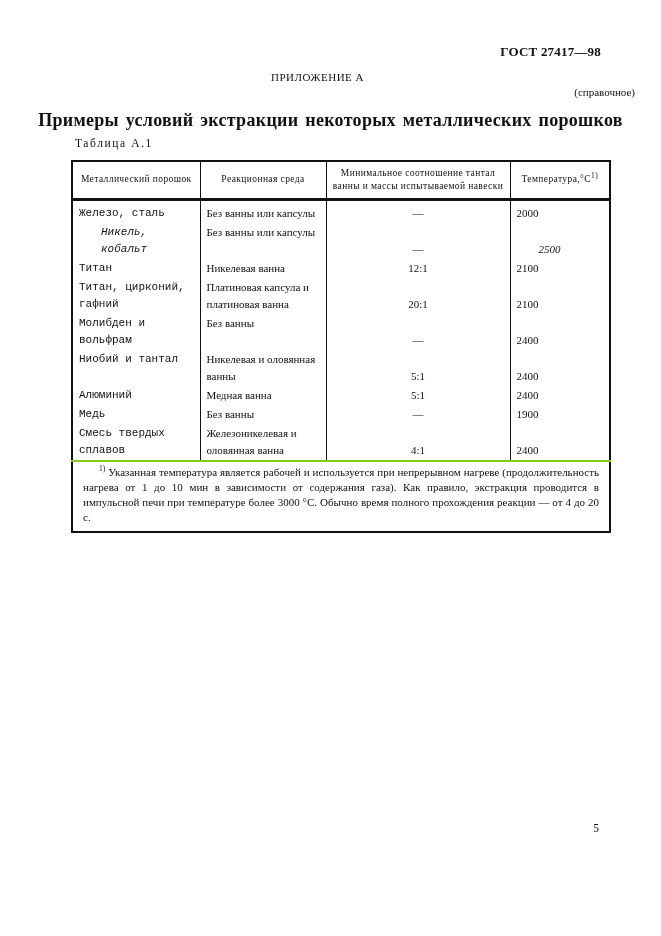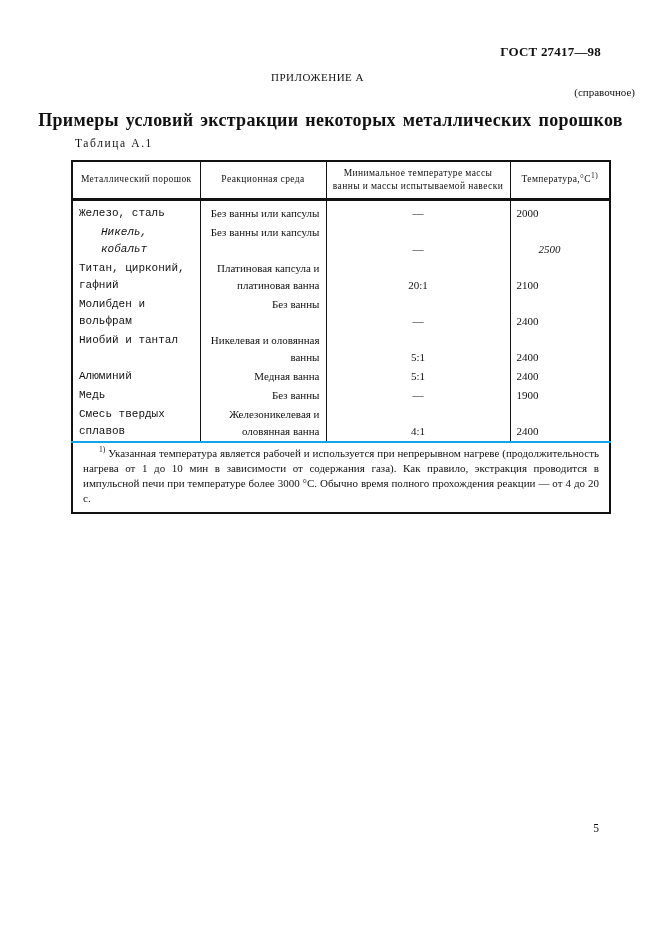--- a/index.html
+++ b/index.html
@@ -37,27 +37,27 @@
     border-left: 1px solid #111; border-right: 1px solid #111;
     border-bottom: 3px solid #111;
   }
   table.gost td {
     font-size: 11px; line-height: 1.55;
     border-left: 1px solid #111; border-right: 1px solid #111;
     padding: 1px 6px;
   }
   tbody tr:first-child td { padding-top: 4px; }
   td.c-powder { text-align: left; vertical-align: top; padding-left: 7px; font-family: Liberation Mono, monospace; }
-  td.c-medium { text-align: right; vertical-align: top; padding-left: 8px; padding-right: 2px; }
+  td.c-medium { text-align: left; vertical-align: top; padding-left: 8px; padding-right: 2px; }
   td.c-ratio  { text-align: center; vertical-align: bottom; }
   td.c-temp   { vertical-align: bottom; }
   .italic-row .c-powder, .italic-row .c-temp { font-style: italic; padding-left: 28px; }
 
   tfoot td {
-    border-top: 2px solid #0ea5e9;
+    border-top: 2px solid #84cc16;
     padding: 3px 10px 6px 10px !important;
   }
   .footnote {
     font-size: 11px; line-height: 1.35; text-align: justify; text-indent: 16px;
   }
   sup { font-size: 7.5px; line-height: 0; }
 
   .page-number { position: absolute; top: 822px; right: 62px; font-size: 11.5px; }
 </style>
 </head>
@@ -78,36 +78,42 @@
     <colgroup>
       <col style="width:128px">
         <col style="width:126px">
         <col style="width:184px">
         <col style="width:100px">
     </colgroup>
     <thead>
       <tr>
         <th>Металлический порошок</th>
         <th>Реакционная среда</th>
-        <th>Минимальное температуре массы ванны и массы испытываемой навески</th>
+        <th>Минимальное соотношение тантал ванны и массы испытываемой навески</th>
         <th><span>Температура,°С</span><sup>1)</sup></th>
       </tr>
     </thead>
     <tbody>
       <tr>
         <td class="c-powder">Железо, сталь</td>
         <td class="c-medium">Без ванны или капсулы</td>
         <td class="c-ratio">—</td>
         <td class="c-temp">2000</td>
       </tr>
       <tr class="italic-row">
         <td class="c-powder">Никель, кобальт</td>
         <td class="c-medium">Без ванны или капсулы</td>
         <td class="c-ratio">—</td>
         <td class="c-temp">2500</td>
+      </tr>
+      <tr>
+        <td class="c-powder">Титан</td>
+        <td class="c-medium">Никелевая ванна</td>
+        <td class="c-ratio">12:1</td>
+        <td class="c-temp">2100</td>
       </tr>
       <tr>
         <td class="c-powder">Титан, цирконий, гафний</td>
         <td class="c-medium">Платиновая капсула и платиновая ванна</td>
         <td class="c-ratio">20:1</td>
         <td class="c-temp">2100</td>
       </tr>
       <tr>
         <td class="c-powder">Молибден и вольфрам</td>
         <td class="c-medium">Без ванны</td>

